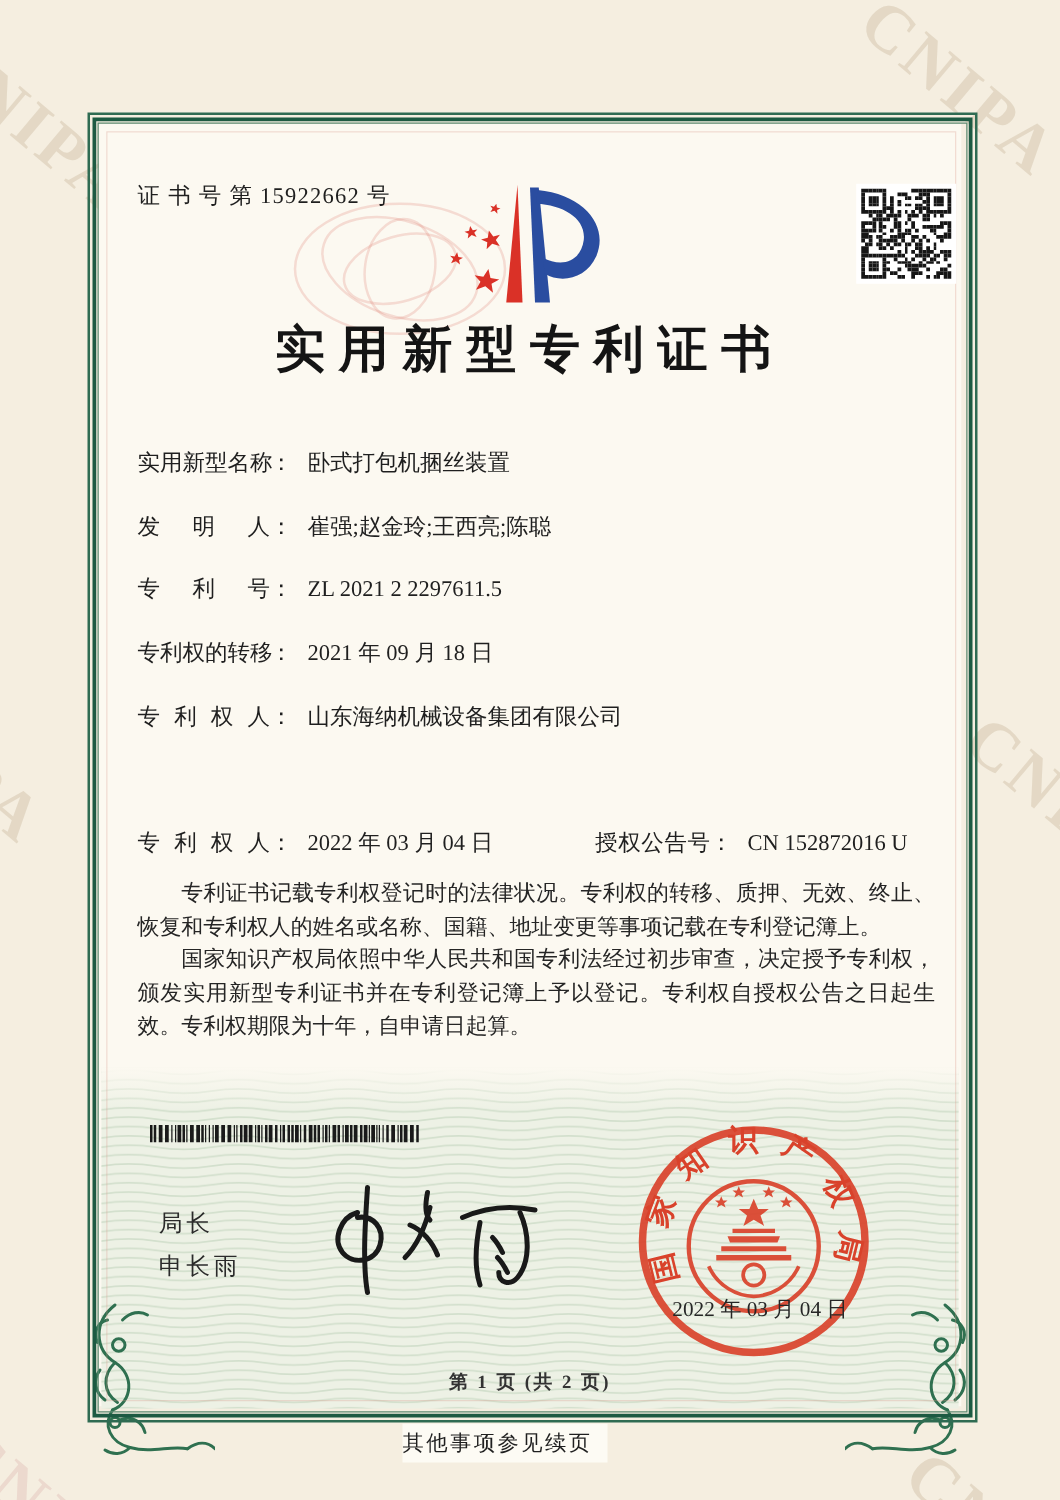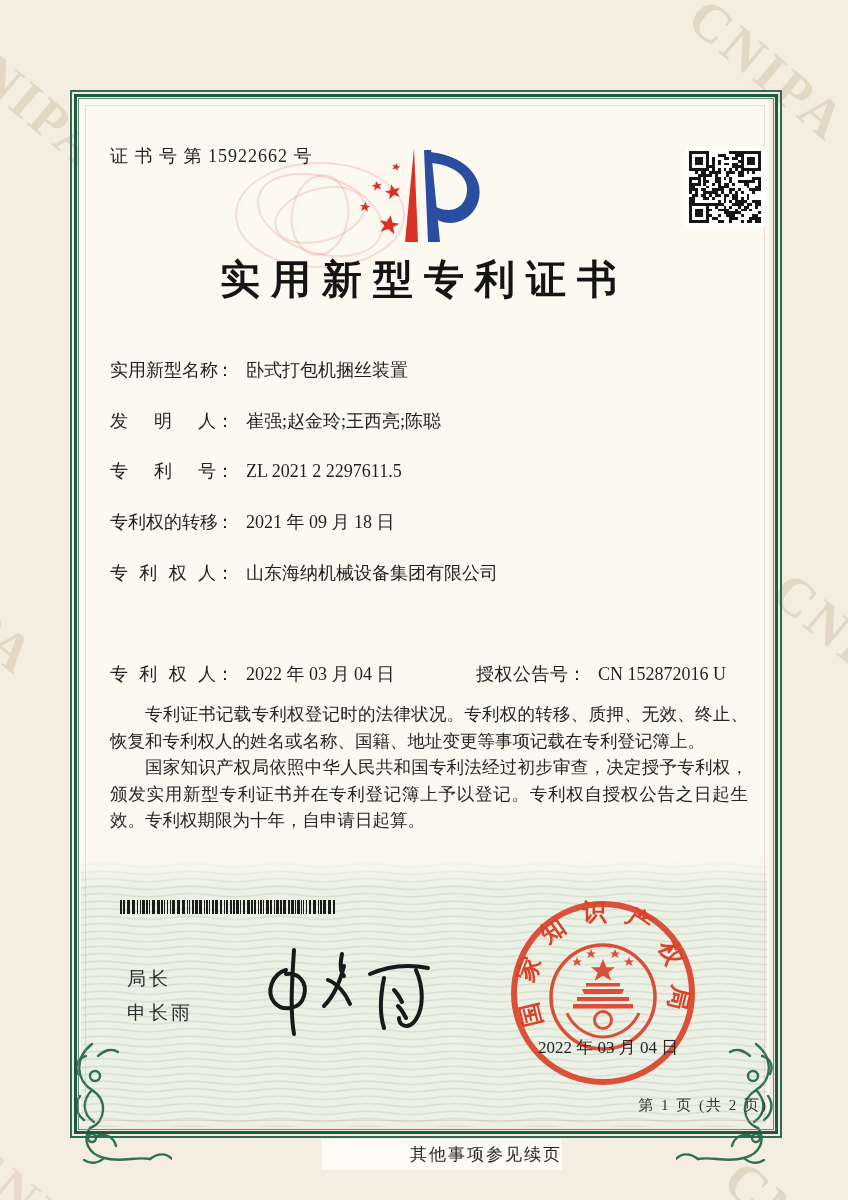--- a/index.html
+++ b/index.html
@@ -43,24 +43,24 @@
   .barcode{position:absolute;left:120px;top:900px;width:220px;height:14px;font-size:0;overflow:hidden;}
   .barcode span{display:inline-block;height:100%;background:#1a1a1a;vertical-align:top;}
   .sig-title{position:absolute;left:127px;top:966px;font-size:19px;letter-spacing:3px;
              font-family:"Liberation Sans","DejaVu Sans",sans-serif;color:#2a2a2a;}
   .sig-name{position:absolute;left:127px;top:1000px;font-size:19px;letter-spacing:3px;
             font-family:"Liberation Sans","DejaVu Sans",sans-serif;color:#2a2a2a;}
   .signature{position:absolute;left:252px;top:940px;}
   .seal{position:absolute;left:508px;top:898px;}
   .seal-date{position:absolute;left:524px;top:1036px;width:168px;text-align:center;
              font-size:17px;white-space:nowrap;color:#262626;}
-  .pagenum{position:absolute;left:80px;top:1096px;width:688px;text-align:right;
-           font-size:15px;letter-spacing:2px;color:#333;}
-  .note{position:absolute;left:322px;top:1139px;width:240px;height:31px;background:#fdfbf4;
-        text-align:right;font-size:17px;line-height:31px;letter-spacing:2px;}
+  .pagenum{position:absolute;left:80px;top:1096px;width:688px;text-align:center;
+           font-size:15px;letter-spacing:2px;color:#333;font-weight:bold;}
+  .note{position:absolute;left:322px;top:1139px;width:164px;height:31px;background:#fdfbf4;
+        text-align:left;font-size:17px;line-height:31px;letter-spacing:2px;}
   .orn{position:absolute;top:1036px;}
   .orn.left{left:62px;}
   .orn.right{left:676px;transform:scaleX(-1);}
   .rosette{position:absolute;left:225px;top:150px;}
 </style>
 </head>
 <body>
 
 <div class="page">
 

